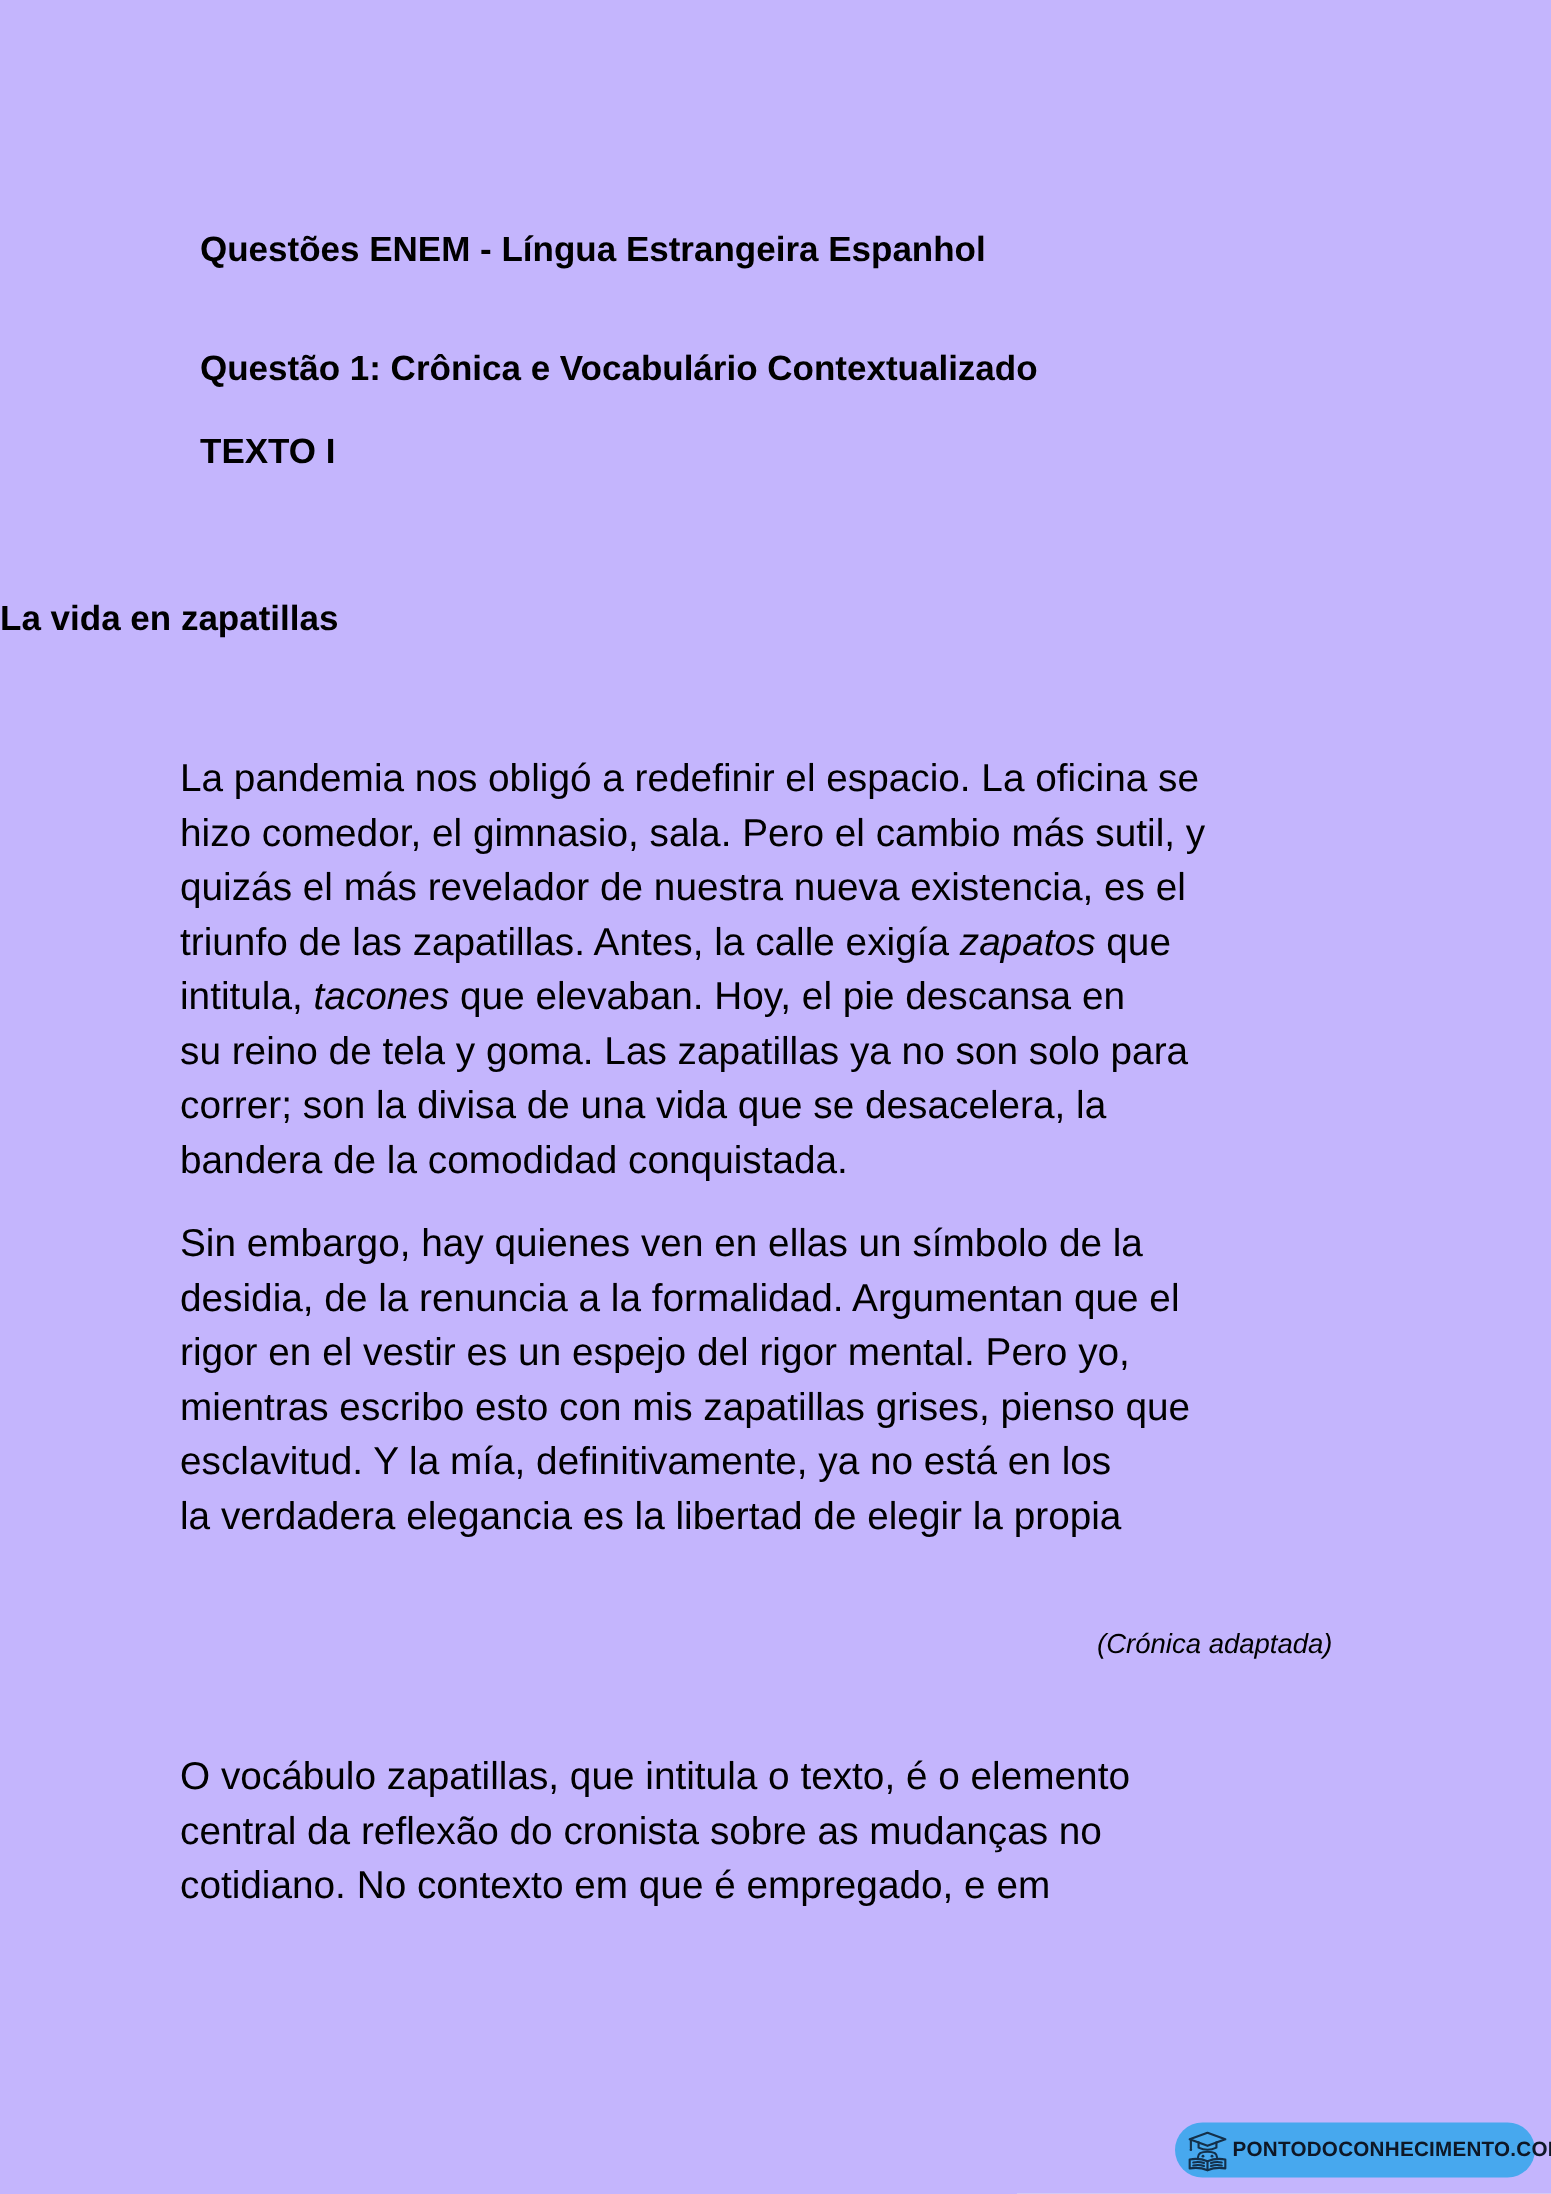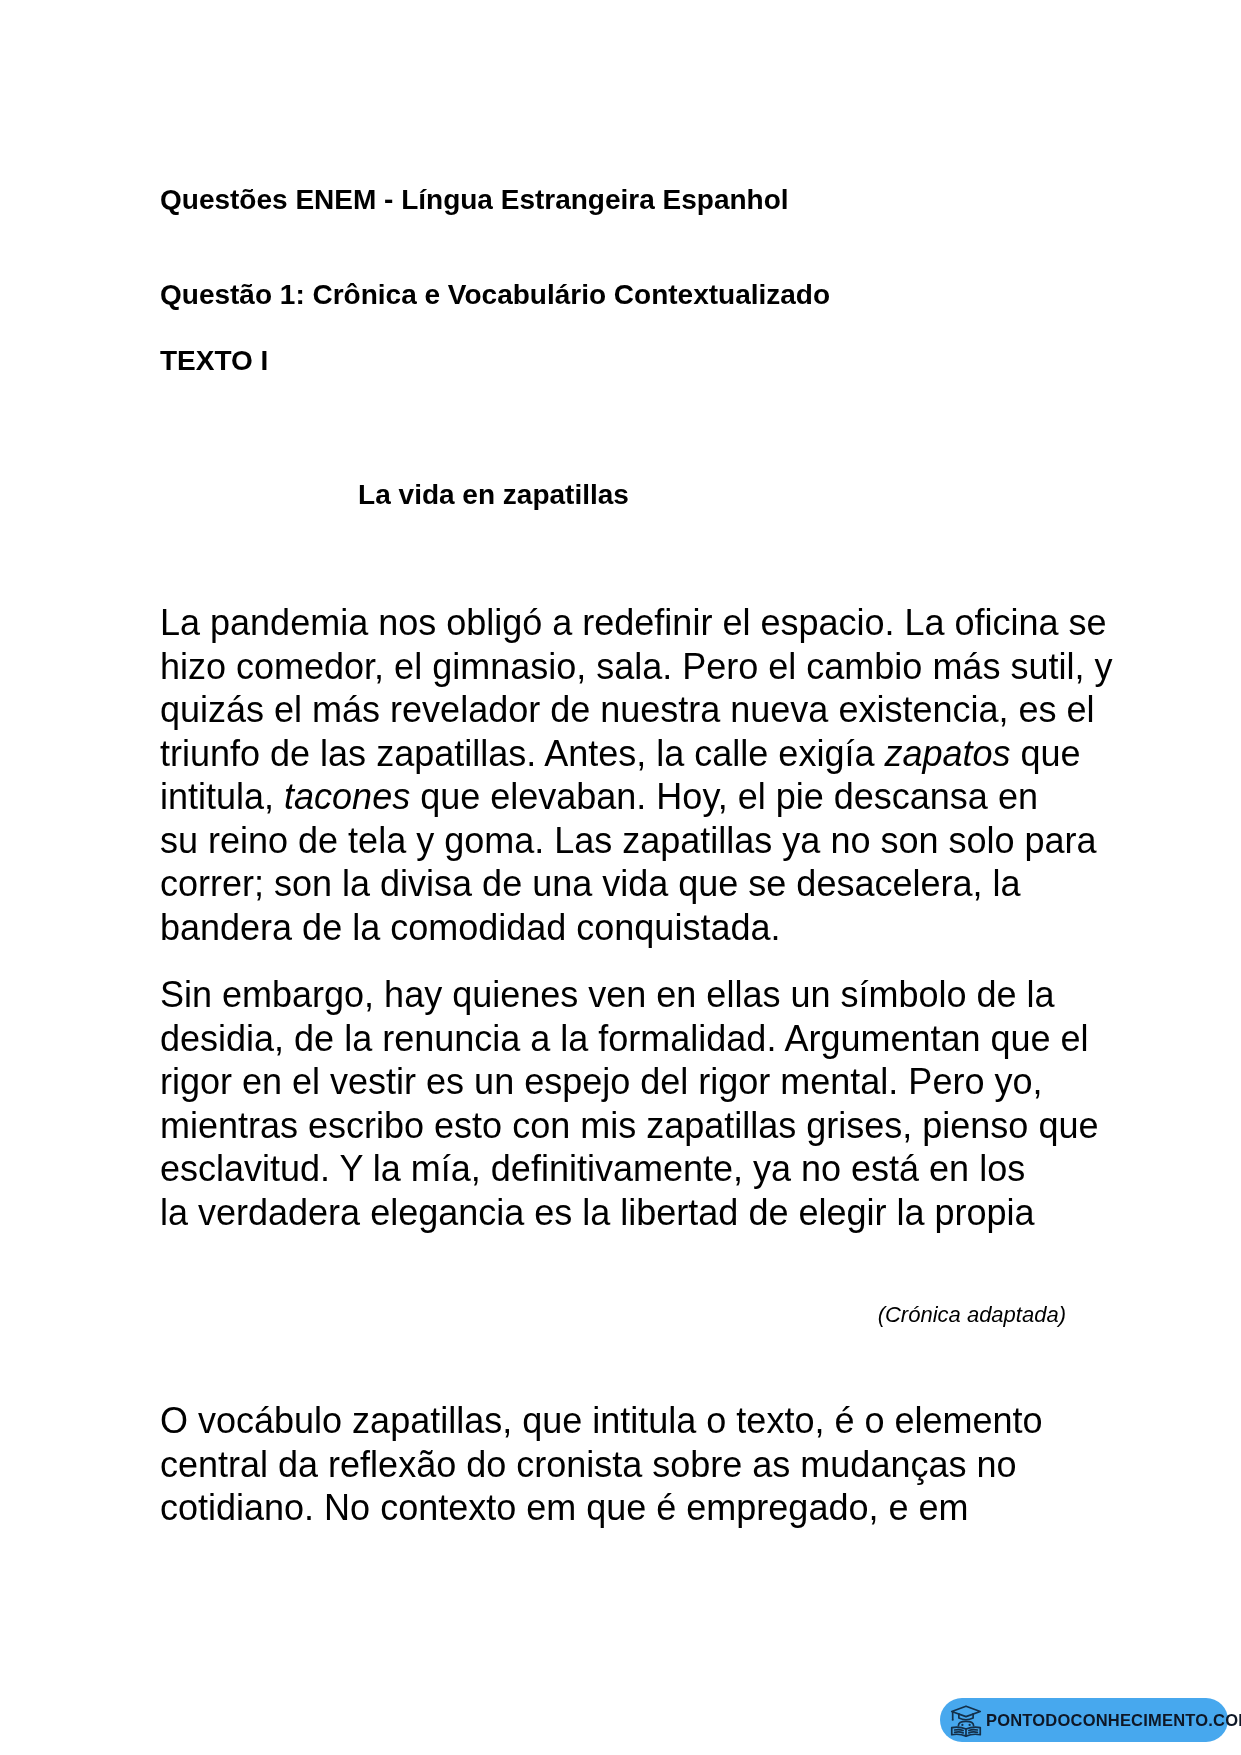--- a/index.html
+++ b/index.html
@@ -14,25 +14,25 @@
   }
   .h-main, .h-question, .h-texto{
     position:absolute;left:160px;
     font-size:28px;font-weight:bold;line-height:36px;white-space:nowrap;
   }
   .h-main{top:182px;}
   .h-question{top:277px;}
   .h-texto{top:343px;text-align:right;}
   .article-title{
     position:absolute;top:477px;left:0;width:987px;
-    text-align:center;font-size:28px;font-weight:bold;line-height:36px;
+    font-size:28px;font-weight:bold;line-height:36px;
   }
   .para{
-    position:absolute;left:160px;width:940px;
-    font-size:36px;line-height:43.5px;font-weight:normal;
+    position:absolute;left:144px;width:940px;
+    font-size:31px;line-height:43.5px;font-weight:normal;
   }
   .para .line{white-space:nowrap;}
   .seg-b{font-weight:normal;}
   .seg-i{font-style:italic;}
   .p1{top:601px;}
   .p2{top:973px;}
   .p3{top:1399px;}
   .credit{
     position:absolute;top:1301px;right:175px;
     font-size:22px;font-style:italic;line-height:28px;
@@ -47,21 +47,21 @@
   }
   .badge svg{flex:0 0 auto;margin-left:7px;display:block;}
   .badge-label{
     font-size:16.5px;font-weight:bold;letter-spacing:0.2px;
     white-space:nowrap;margin-left:1px;
   }
 </style>
 </head>
 <body>
 
-<div class="page" style="background: #ffffff; color: rgb(0, 0, 0);">
+<div class="page" style="background: #c4b5fd; color: rgb(0, 0, 0);">
 
   <div class="h-main">Questões ENEM - Língua Estrangeira Espanhol</div>
 
   <div class="h-question">Questão 1: Crônica e Vocabulário Contextualizado</div>
 
   <div class="h-texto">TEXTO I</div>
 
   <div class="article-title">La vida en zapatillas</div>
 
   <div class="para p1">

